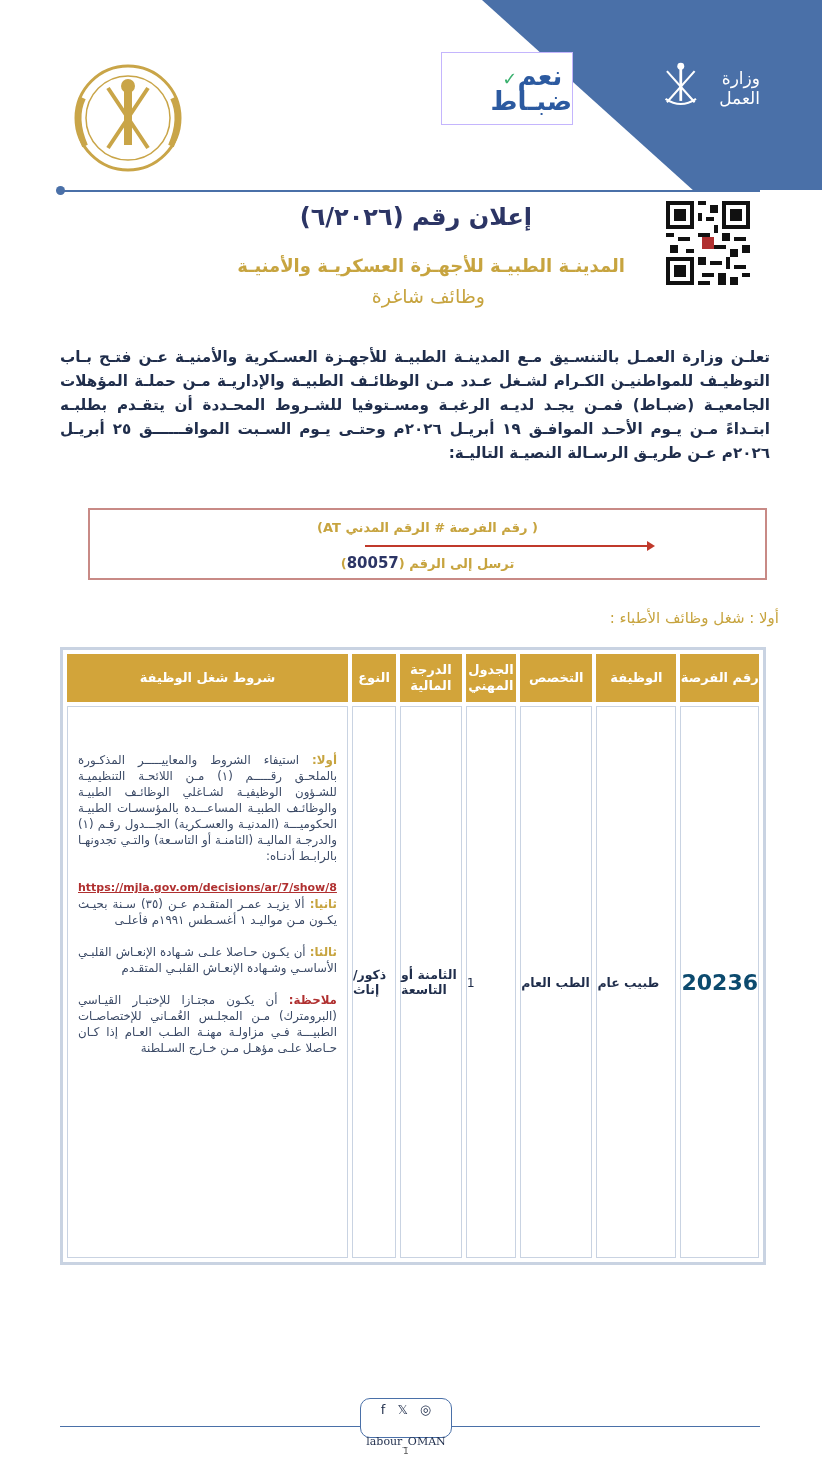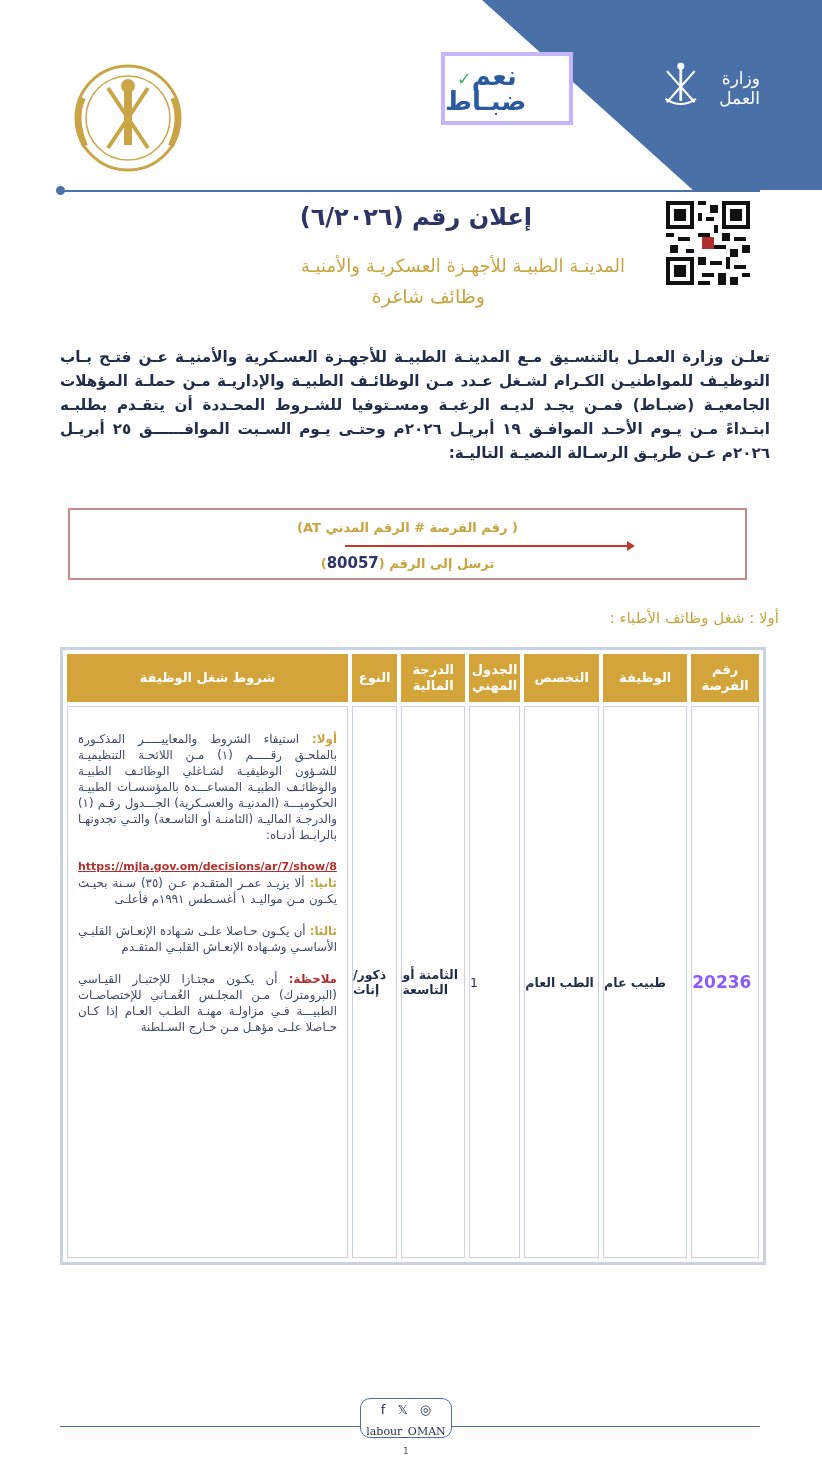--- a/index.html
+++ b/index.html
@@ -17,73 +17,73 @@
     position: absolute; left: 62px; top: 58px; width: 132px; height: 120px;
     display: flex; align-items: center; justify-content: center;
   }
   .emblem-right {
     position: absolute; left: 660px; top: 30px; width: 100px; height: 110px;
     display: flex; align-items: center; justify-content: flex-start; color: #ffffff;
   }
   .ministry-label { font-family: "DejaVu Serif", serif; font-size: 17px; color: #fff; margin-top: 6px; direction: rtl; }
   .logo-box {
     position: absolute; left: 441px; top: 52px; width: 132px; height: 73px;
-    border: 4px solid #c4b5fd; background: #fff; display: flex; align-items: center; justify-content: flex-start;
+    border: 1px solid #c4b5fd; background: #fff; display: flex; align-items: center; justify-content: flex-end;
   }
   .logo-text { font-size: 26px; font-weight: bold; color: #2c5aa0; line-height: 0.95; text-align: center; direction: rtl; }
   .logo-text .l2 { color: #2c5aa0; }
   .logo-check { color: #3bb16f; font-size: 18px; margin-left: 2px; }
 
   .qr { position: absolute; left: 666px; top: 201px; width: 84px; height: 84px; }
 
   .title { position: absolute; right: 290px; top: 203px; font-size: 24px; font-weight: bold; color: #2c3565; direction: rtl; }
-  .subtitle { position: absolute; right: 197px; top: 255px; font-size: 18px; font-weight: normal; color: #c7a43f; direction: rtl; }
+  .subtitle { position: absolute; right: 197px; top: 255px; font-size: 18px; font-weight: bold; color: #c7a43f; direction: rtl; }
   .subtitle2 { position: absolute; right: 337px; top: 285px; font-size: 19px; color: #c7a43f; direction: rtl; }
 
   .intro {
     position: absolute; left: 60px; top: 345px; width: 710px; direction: rtl; text-align: justify;
     font-size: 15.2px; line-height: 24px; color: #1f2d4b; font-weight: bold; text-align-last: right;
   }
 
   .sms-box {
-    position: absolute; left: 68px; top: 508px; width: 679px; height: 72px;
+    position: absolute; left: 88px; top: 508px; width: 679px; height: 72px;
     border: 2px solid #c88a86; text-align: center; direction: rtl;
   }
   .sms-line1 { margin-top: 10px; font-size: 13px; font-weight: bold; color: #c7a43f; }
   .sms-arrow { position: absolute; left: 275px; top: 35px; width: 288px; height: 2px; background: #c0392b; }
   .sms-arrow::after { content: ""; position: absolute; right: -2px; top: -4px; border-left: 8px solid #c0392b; border-top: 5px solid transparent; border-bottom: 5px solid transparent; }
   .sms-line2 { position: absolute; width: 100%; top: 44px; font-size: 13px; font-weight: bold; color: #c7a43f; }
   .sms-line2 .num { color: #2c3565; font-size: 15px; }
 
   .section-title { position: absolute; right: 43px; top: 609px; font-size: 15px; font-weight: normal; color: #c7a43f; direction: rtl; }
 
   .table-wrap {
     position: absolute; left: 60px; top: 647px; width: 706px; height: 618px;
     border: 3px solid #c9d3e2; background: #fff;
   }
   table { width: 100%; height: 100%; border-collapse: separate; border-spacing: 4px; direction: rtl; }
   th { background: #d2a43a; color: #fff; font-size: 13px; font-weight: bold; height: 48px; text-align: center; vertical-align: middle; line-height: 16px; }
   td { border: 1px solid #c9d3e2; text-align: left; vertical-align: middle; font-size: 12.5px; color: #1f2d4b; }
-  td.opp { color: #8b5cf6; font-size: 17px; font-weight: bold; }
+  td.opp { color: #0c4a6e; font-size: 22px; font-weight: bold; }
   td.bold { font-weight: bold; }
-  td.cond { text-align: justify; vertical-align: top; padding: 24px 10px 10px 10px; font-size: 11.8px; line-height: 16px; color: #3b4a66; direction: rtl; text-align-last: right; }
+  td.cond { text-align: justify; vertical-align: top; padding: 45px 10px 10px 10px; font-size: 11.8px; line-height: 16px; color: #3b4a66; direction: rtl; text-align-last: right; }
   .cond p { margin-bottom: 16px; }
   .cond .k1 { color: #c7a43f; font-weight: bold; }
   .cond .k2 { color: #c7a43f; font-weight: bold; }
   .cond .k3 { color: #b03030; font-weight: bold; }
   .cond .link { color: #b03030; font-weight: bold; text-decoration: underline; direction: ltr; display: block; text-align: left; font-size: 11px; }
   .cond .link-wrap { margin-bottom: 0; }
 
   .footer-line { position: absolute; left: 60px; top: 1426px; width: 700px; height: 1px; background: #4a70a8; }
   .footer-box {
     position: absolute; left: 360px; top: 1398px; width: 92px; height: 40px;
     border: 1px solid #4a70a8; border-radius: 10px; background: #fff; text-align: center;
   }
   .social { margin-top: 3px; font-size: 13px; color: #1f2d4b; display: flex; justify-content: center; gap: 12px; }
-  .handle { font-family: "DejaVu Serif", serif; font-size: 11px; color: #1f2d4b; margin-top: 8px; }
+  .handle { font-family: "DejaVu Serif", serif; font-size: 11px; color: #1f2d4b; margin-top: 18px; }
   .page-num { position: absolute; left: 403px; top: 1446px; font-size: 9px; color: #555; }
 </style>
 </head>
 <body>
 
 <div class="corner"></div>
 <div class="header-line"></div>
 <div class="header-dot"></div>
 
 <div class="emblem-left">

